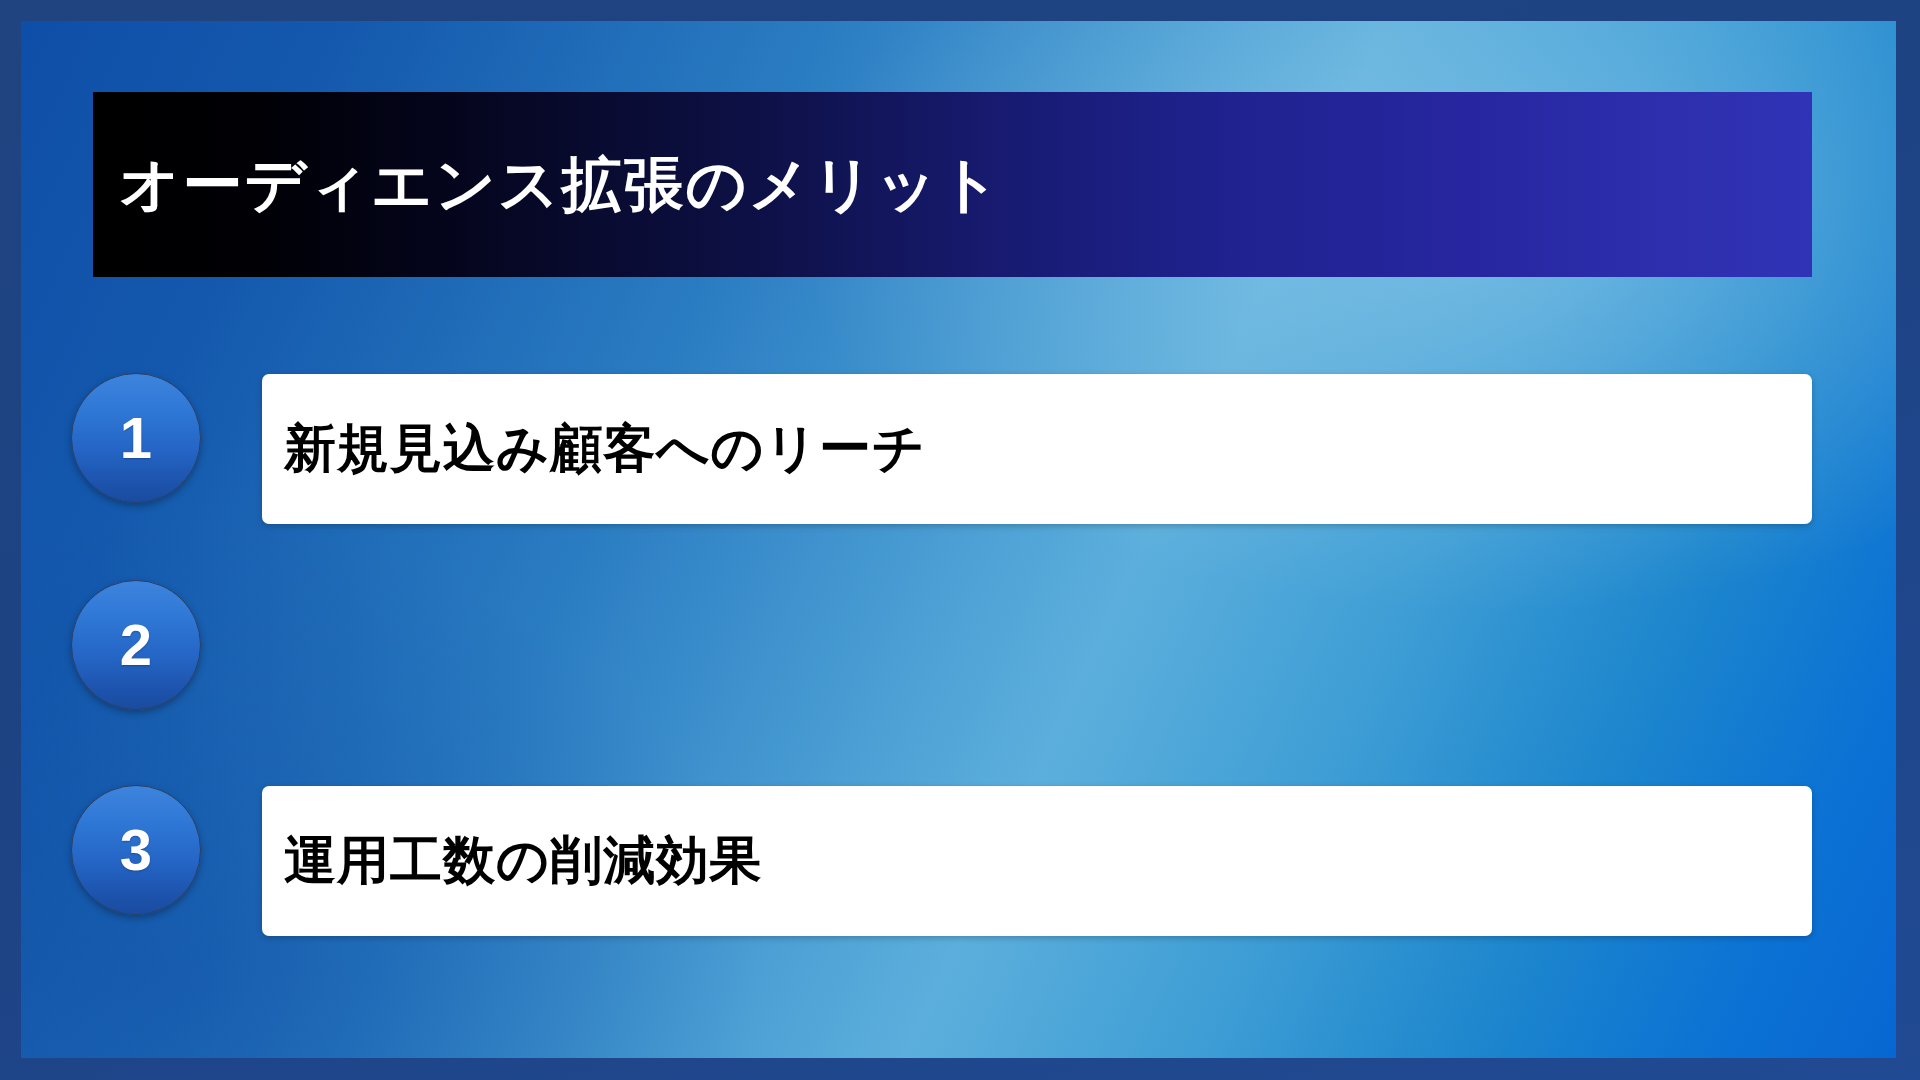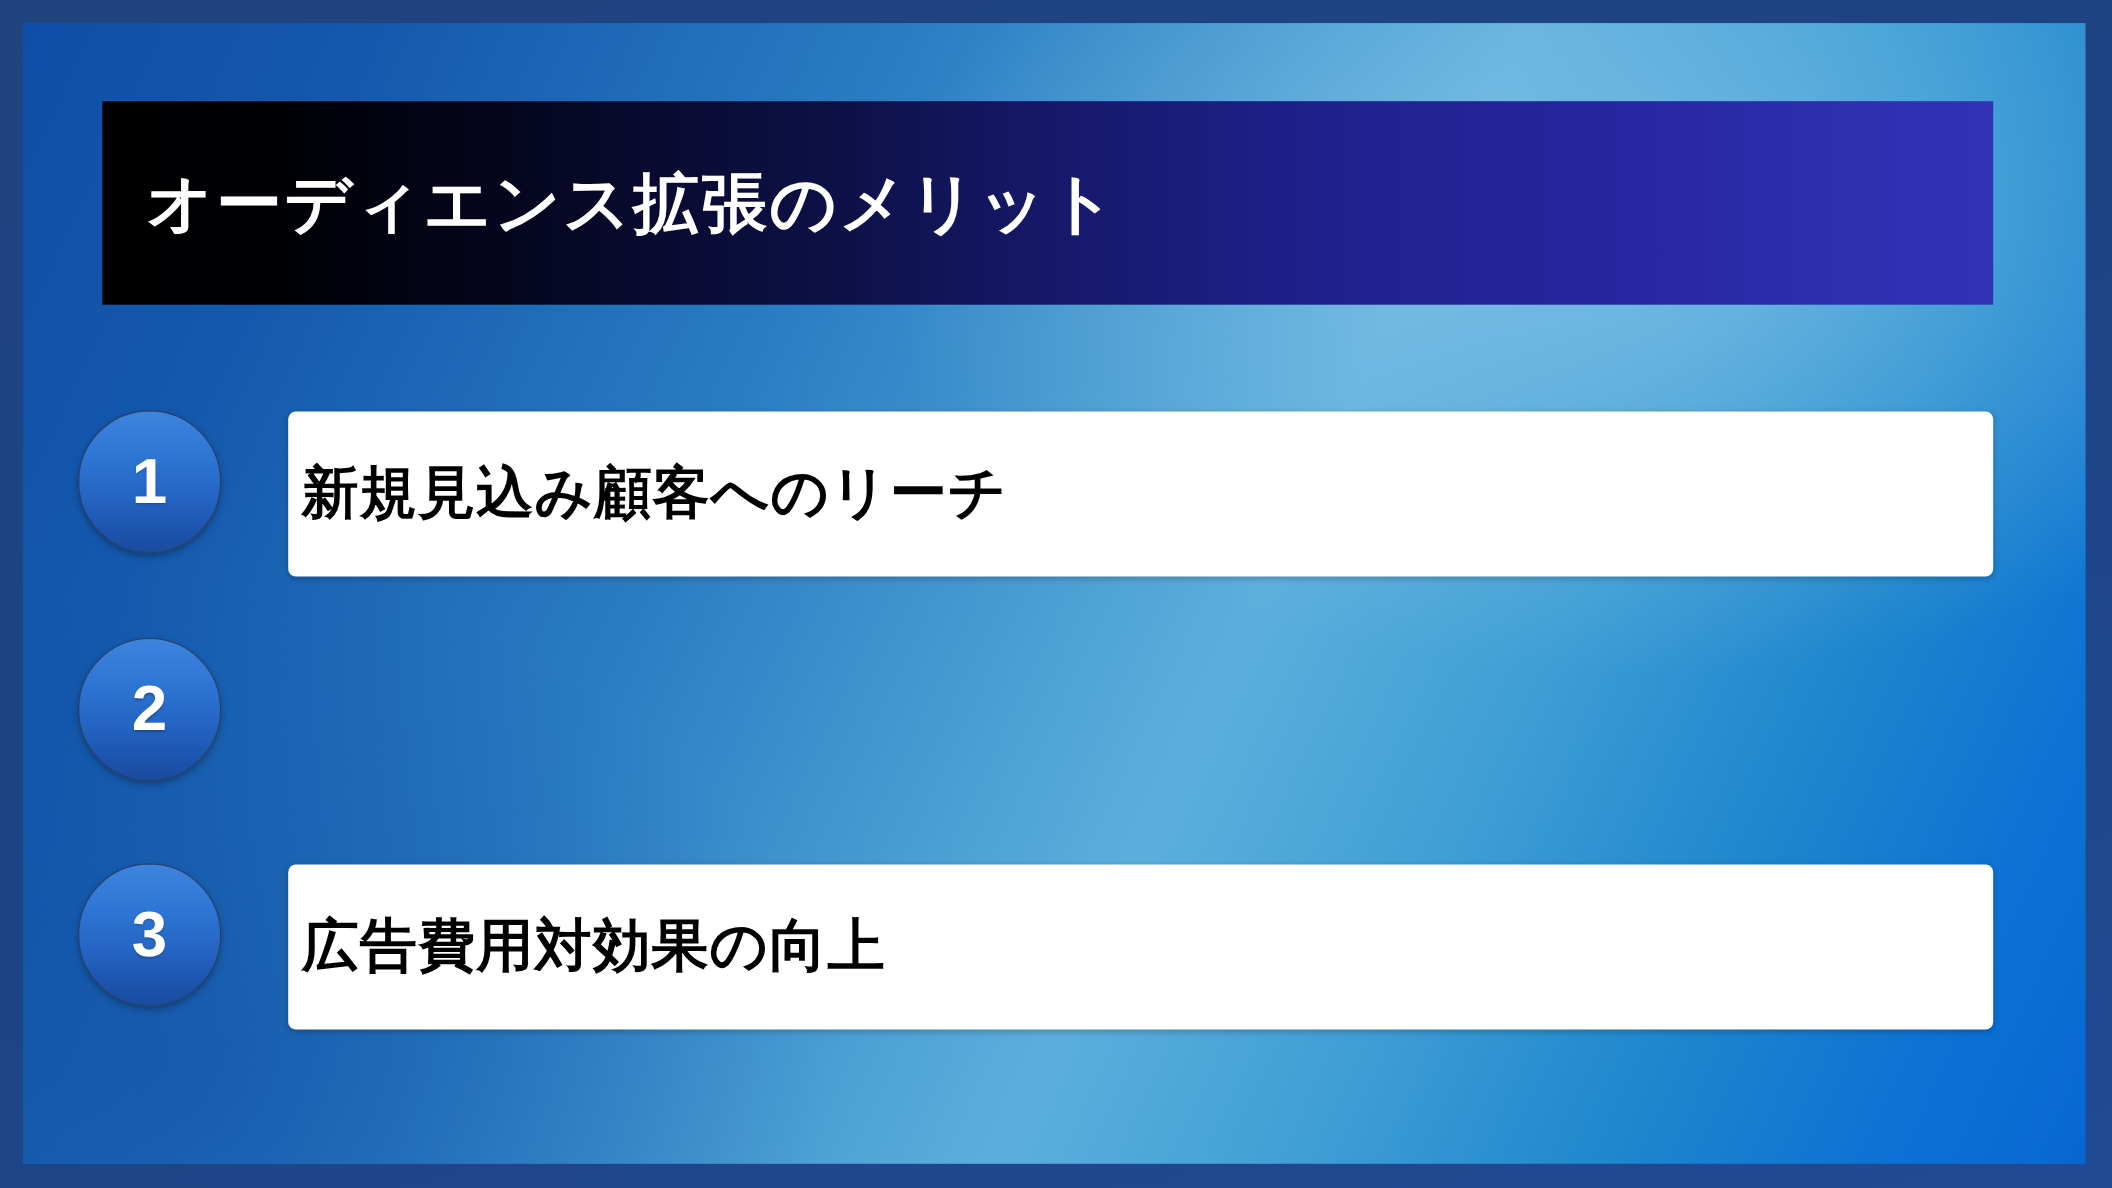--- a/index.html
+++ b/index.html
@@ -77,21 +77,21 @@
         #2d2fae 92%,
         #3033b6 100%);
     display: flex;
     align-items: center;
   }
   #title-text {
     color: #ffffff;
     font-size: 60px;
     font-weight: bold;
     letter-spacing: 2px;
-    padding-left: 40px;
+    padding-left: 26px;
     white-space: nowrap;
     line-height: 1.1;
   }
 
   
   .item-row {
     position: absolute;
     left: 0;
     width: 100%;
     height: 152px;
@@ -133,21 +133,21 @@
     border-radius: 7px;
     box-shadow: 0 2px 6px rgba(0,0,0,0.22);
     display: flex;
     align-items: center;
     box-sizing: border-box;
   }
   .item-card-text {
     color: #000000;
     font-size: 52px;
     font-weight: bold;
-    padding-left: 12px;
+    padding-left: 22px;
     letter-spacing: 1px;
     white-space: nowrap;
     line-height: 1.15;
   }
 </style>
 </head>
 <body>
 
 <div id="slide-root">
   <div id="slide-frame"></div>
@@ -172,18 +172,18 @@
       <div class="item-badge">
         <span class="item-badge-num">2</span>
       </div>
     </div>
 
     <div class="item-row" id="row-2">
       <div class="item-badge">
         <span class="item-badge-num">3</span>
       </div>
       <div class="item-card">
-        <span class="item-card-text">広告費用対効果の向上</span>
+        <span class="item-card-text">運用工数の削減効果</span>
       </div>
     </div>
 
   </div>
 </div>
 
 </body></html>

